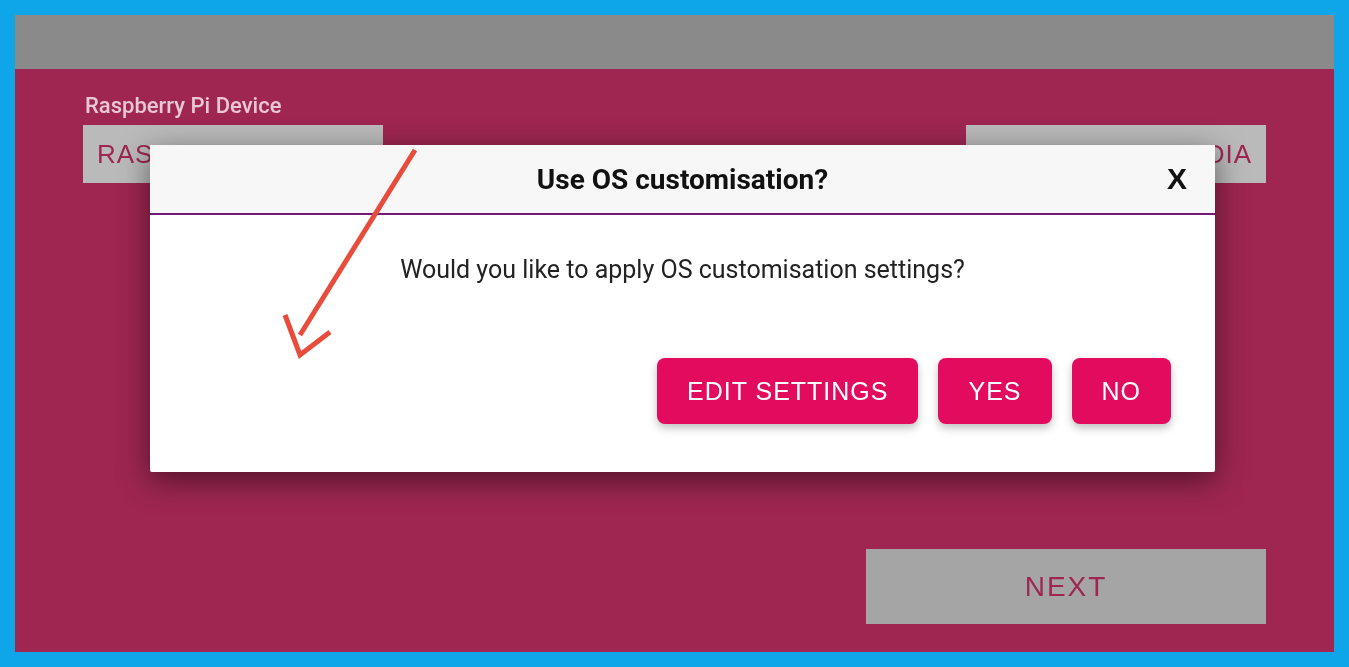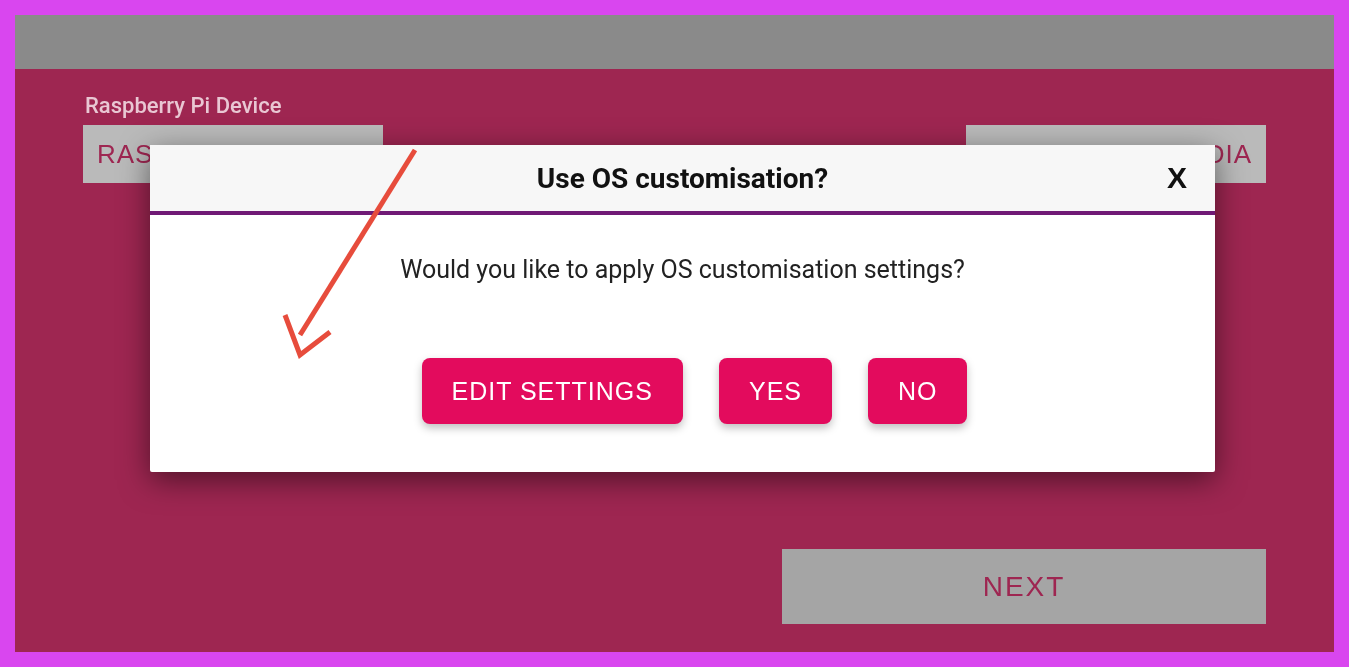--- a/index.html
+++ b/index.html
@@ -1,19 +1,19 @@
 <!DOCTYPE html>
 <html><head>
 <meta charset="utf-8">
 <style>
   * { box-sizing: border-box; margin: 0; padding: 0; }
   html, body { width: 1349px; height: 667px; overflow: hidden; font-family: -apple-system, BlinkMacSystemFont, "Segoe UI", Roboto, Helvetica, Arial, sans-serif; }
   .frame {
     width: 1349px; height: 667px;
-    background: #d946ef;
+    background: #0ea5e9;
     padding: 15px;
   }
   .window {
     width: 100%; height: 100%;
     background: #8e8e8e;
     position: relative;
     overflow: hidden;
   }
   .top-gray {
     width: 100%; height: 54px;
@@ -51,40 +51,40 @@
     border: none;
     color: #9e2651;
     font-size: 26px;
     letter-spacing: 1px;
     text-align: right;
     padding-right: 14px;
   }
   .next-btn {
     position: absolute;
     bottom: 28px; right: 68px;
-    width: 484px; height: 75px;
+    width: 400px; height: 75px;
     background: #a5a5a5;
     border: none;
     color: #9e2651;
     font-size: 28px;
     letter-spacing: 2px;
     font-weight: 400;
   }
   .dialog {
     position: absolute;
     top: 130px; left: 135px;
     width: 1065px;
     background: #fff;
     box-shadow: 0 8px 30px rgba(0,0,0,.5);
     border-radius: 2px;
   }
   .dialog-header {
     height: 70px;
     background: #f7f7f7;
-    border-bottom: 4px solid #701a75;
+    border-bottom: 2px solid #701a75;
     display: flex;
     align-items: center;
     justify-content: center;
     position: relative;
   }
   .dialog-title {
     font-size: 28px;
     font-weight: 700;
     color: #111;
   }
@@ -102,22 +102,22 @@
     padding: 40px 44px 48px;
   }
   .dialog-message {
     text-align: center;
     font-size: 25px;
     color: #222;
     margin-bottom: 74px;
   }
   .dialog-actions {
     display: flex;
-    gap: 36px;
-    justify-content: center;
+    gap: 20px;
+    justify-content: flex-end;
     align-items: center;
     padding-left: 24px;
   }
   .action-btn {
     background: #e30b5d;
     color: #fff;
     border: none;
     border-radius: 8px;
     height: 66px;
     padding: 0 30px;

